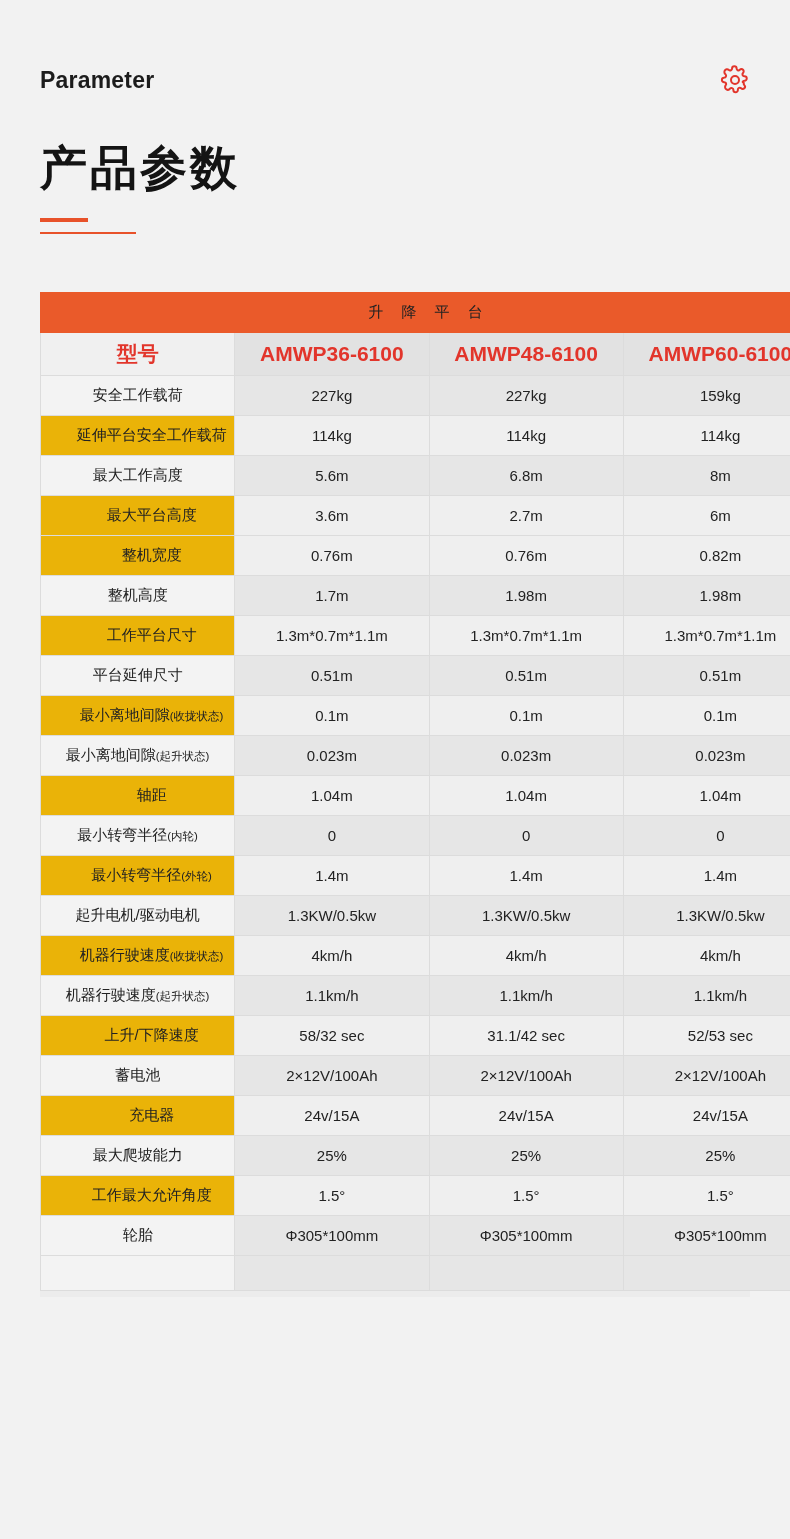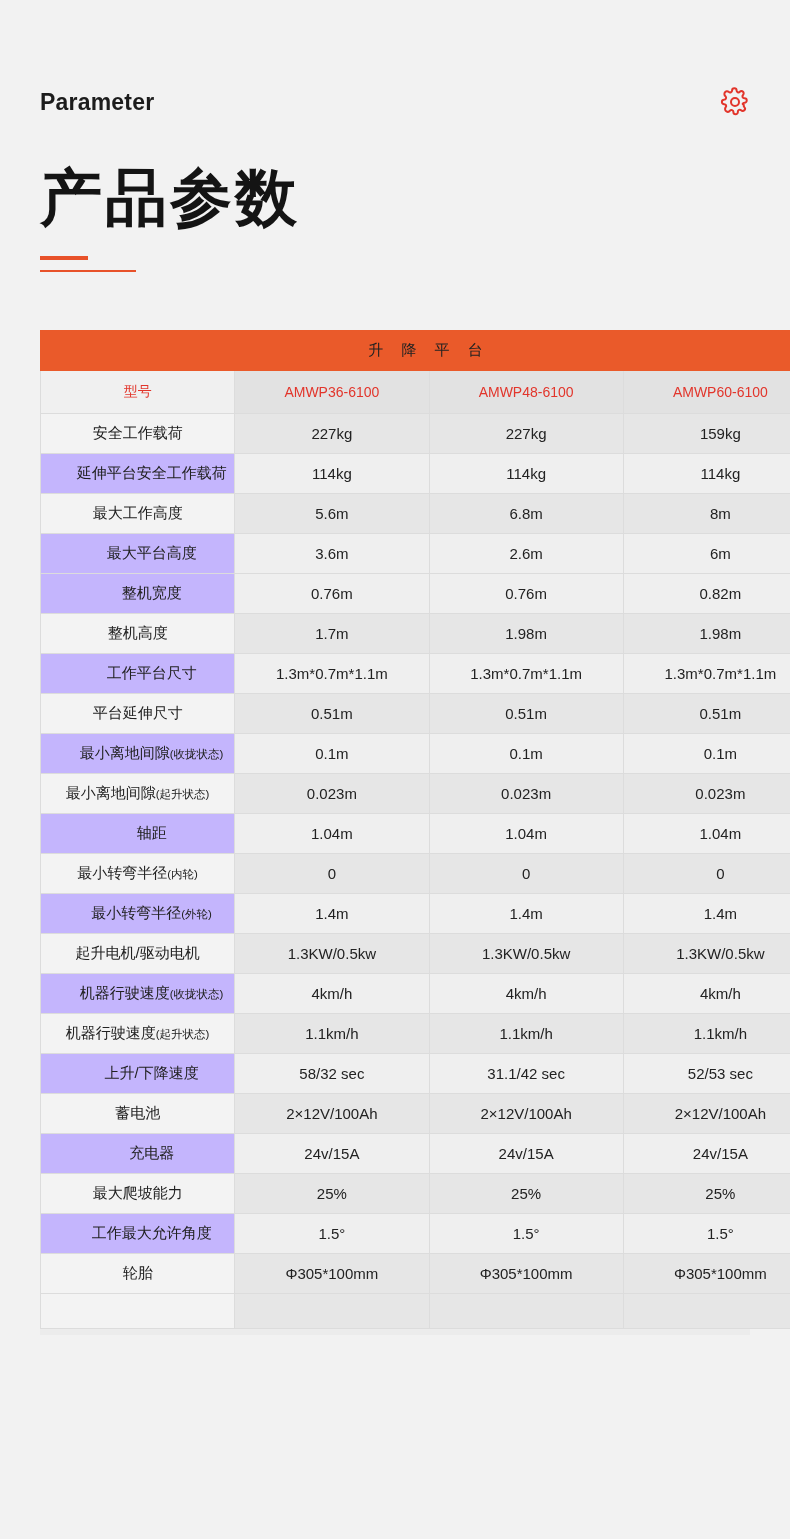--- a/index.html
+++ b/index.html
@@ -19,36 +19,36 @@
     width: 790px;
     height: 1539px;
     box-sizing: border-box;
     padding: 0 40px;
   }
   
   .header {
     display: flex;
     align-items: center;
     justify-content: space-between;
-    padding-top: 87px;
+    padding-top: 65px;
   }
   .eyebrow {
     font-size: 23px;
     font-weight: bold;
     letter-spacing: 0.2px;
     color: #1c1c1c;
   }
   .gear-icon {
     width: 30px;
     height: 30px;
     display: block;
   }
   .title-cn {
     margin-top: 48px;
-    font-size: 62px;
+    font-size: 47px;
     line-height: 1.05;
     font-weight: bold;
     letter-spacing: 3px;
     color: #141414;
     font-family: "DejaVu Sans", "Liberation Sans", sans-serif;
   }
   .rules {
     margin-top: 26px;
   }
   .rule-short {
@@ -92,41 +92,41 @@
     border: 1px solid #ea5a2a !important;
   }
   .col-label {
     width: 212px;
     background: #f3f3f3;
   }
   .col-val {
     width: 166px;
   }
   tr.head-row td {
-    font-size: 14px;
-    font-weight: normal;
+    font-size: 21px;
+    font-weight: bold;
     color: #e2352b;
     height: 42px;
     background: #e2e2e2;
   }
   tr.head-row td.col-label {
     background: #f0f0f0;
   }
   td.label-cell {
     background: #f3f3f3;
     font-size: 15px;
   }
   td.val-cell {
     background: #e6e6e6;
   }
   tr.alt td.val-cell {
     background: #efefef;
   }
   tr.alt td.label-cell {
-    background: #c4b5fd;
+    background: #eab308;
     padding-left: 32px;
   }
   .sub {
     font-size: 11.5px;
   }
   tr.tail-row td {
     height: 34px;
   }
   .small-val {
     font-size: 14px;
@@ -180,21 +180,21 @@
           </tr>
           <tr>
             <td class="col-label label-cell"><span>最大工作高度</span></td>
             <td class="col-val val-cell">5.6m</td>
             <td class="col-val val-cell">6.8m</td>
             <td class="col-val val-cell">8m</td>
           </tr>
           <tr class="alt">
             <td class="col-label label-cell"><span>最大平台高度</span></td>
             <td class="col-val val-cell">3.6m</td>
-            <td class="col-val val-cell">2.6m</td>
+            <td class="col-val val-cell">2.7m</td>
             <td class="col-val val-cell">6m</td>
           </tr>
           <tr class="alt">
             <td class="col-label label-cell"><span>整机宽度</span></td>
             <td class="col-val val-cell">0.76m</td>
             <td class="col-val val-cell">0.76m</td>
             <td class="col-val val-cell">0.82m</td>
           </tr>
           <tr>
             <td class="col-label label-cell"><span>整机高度</span></td>

